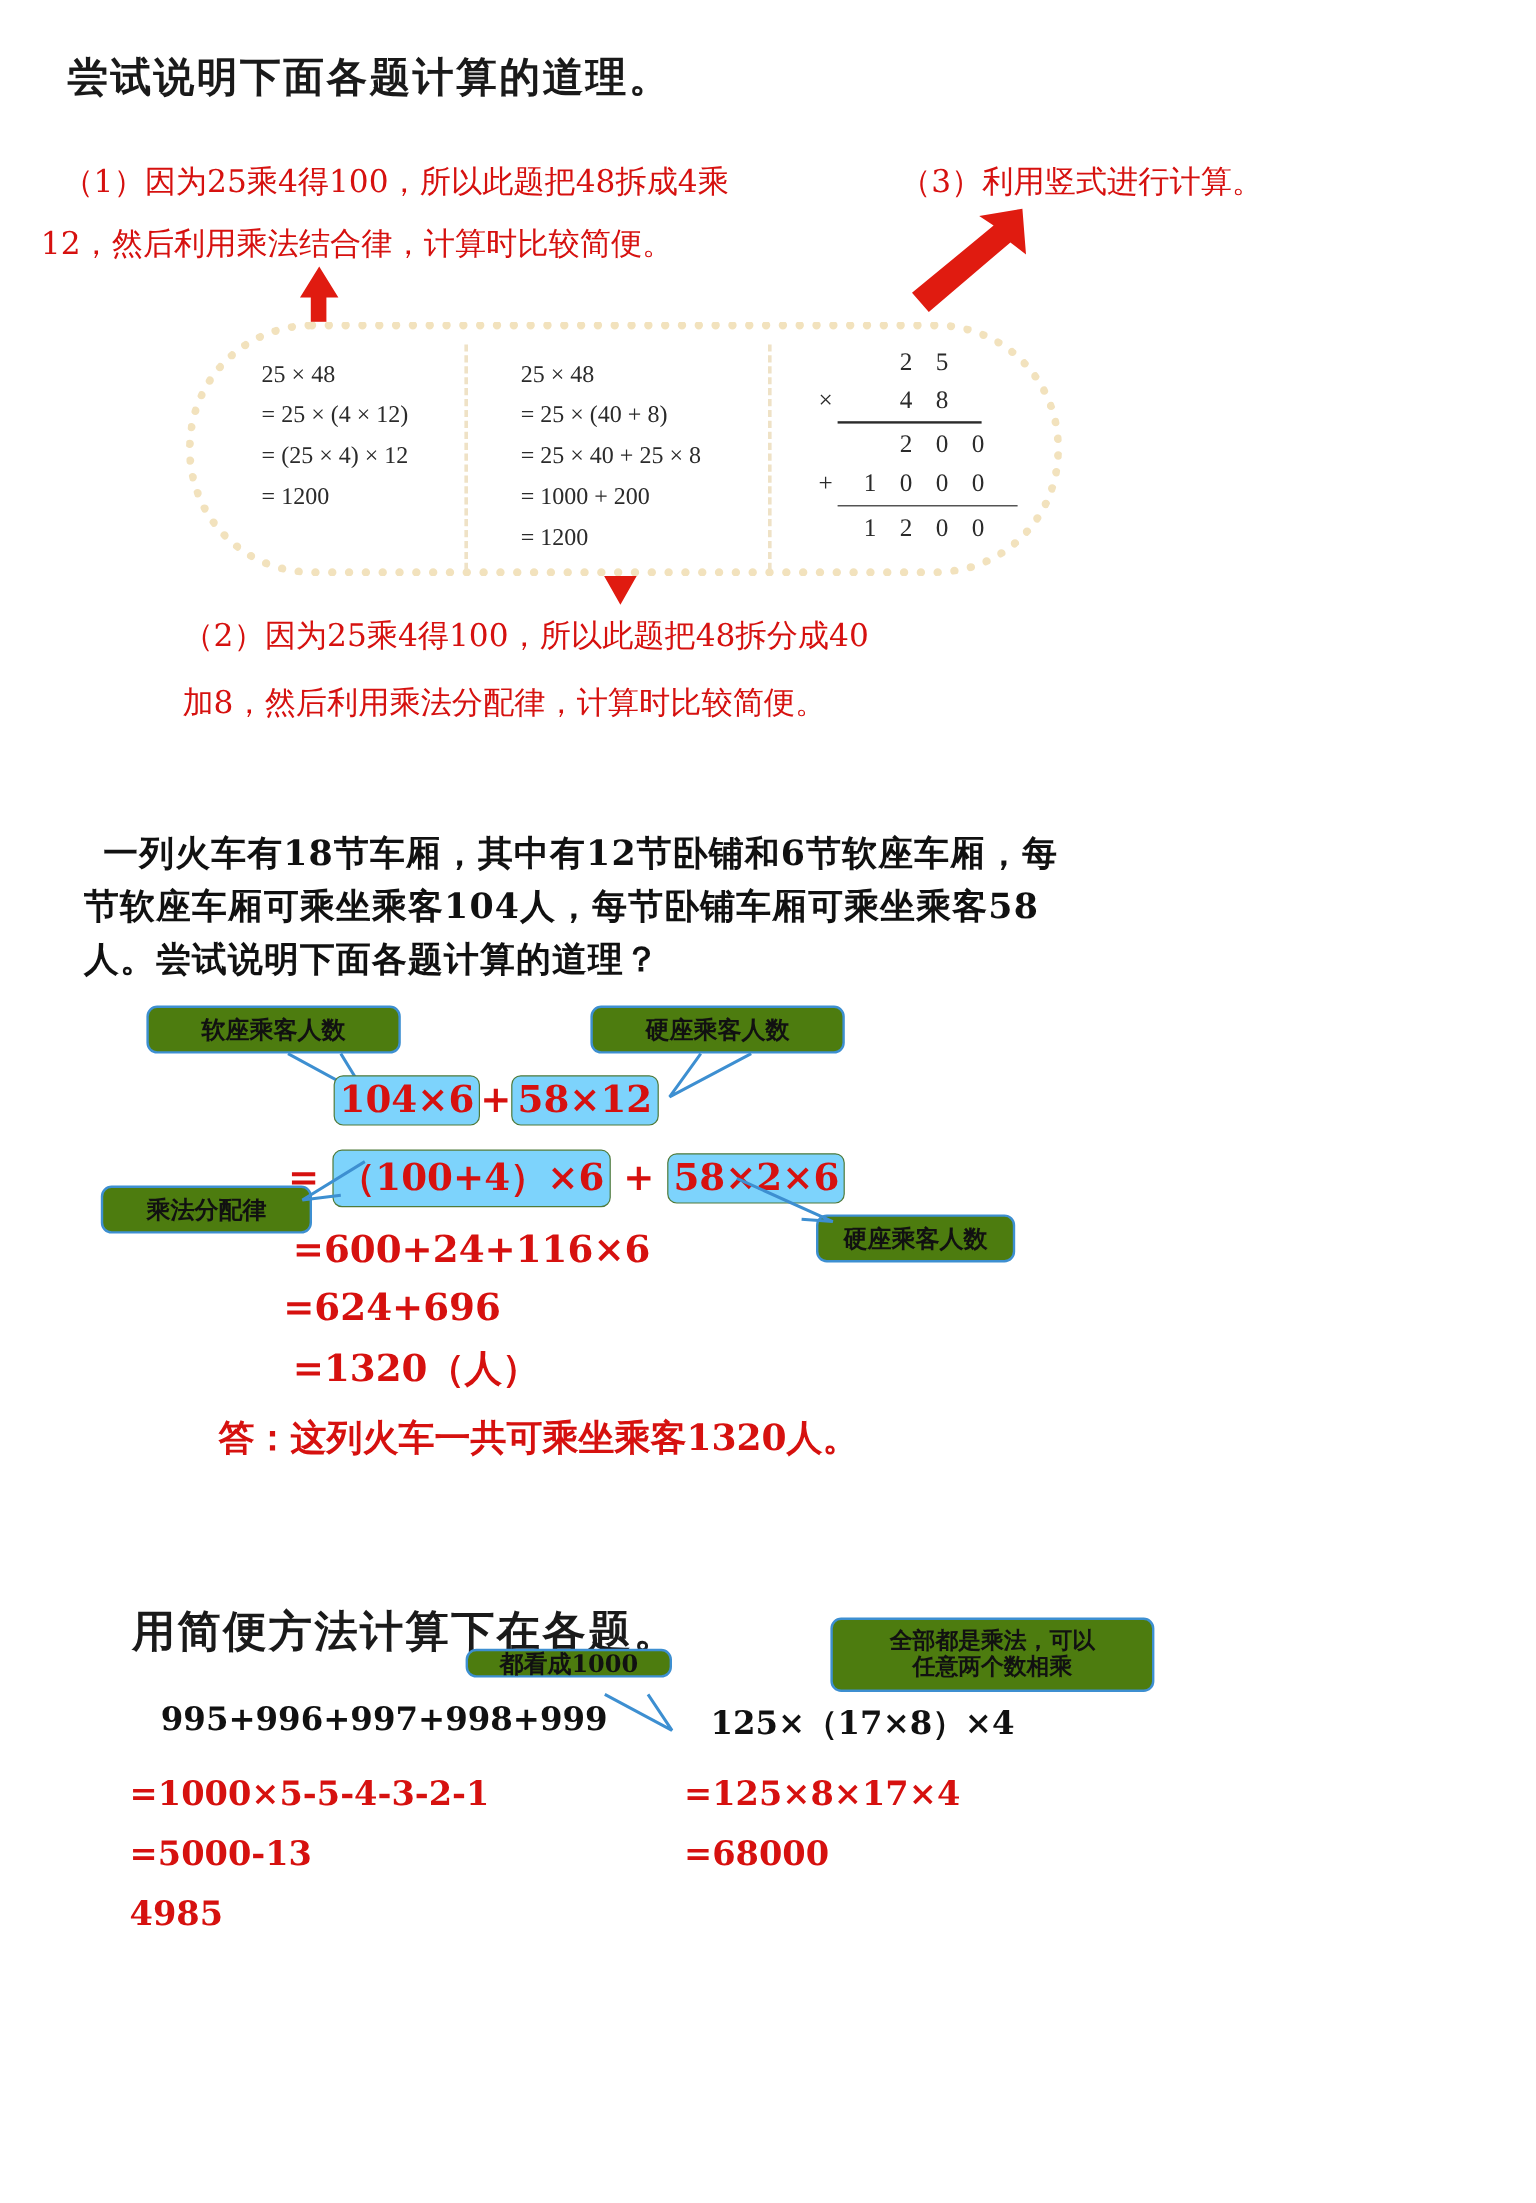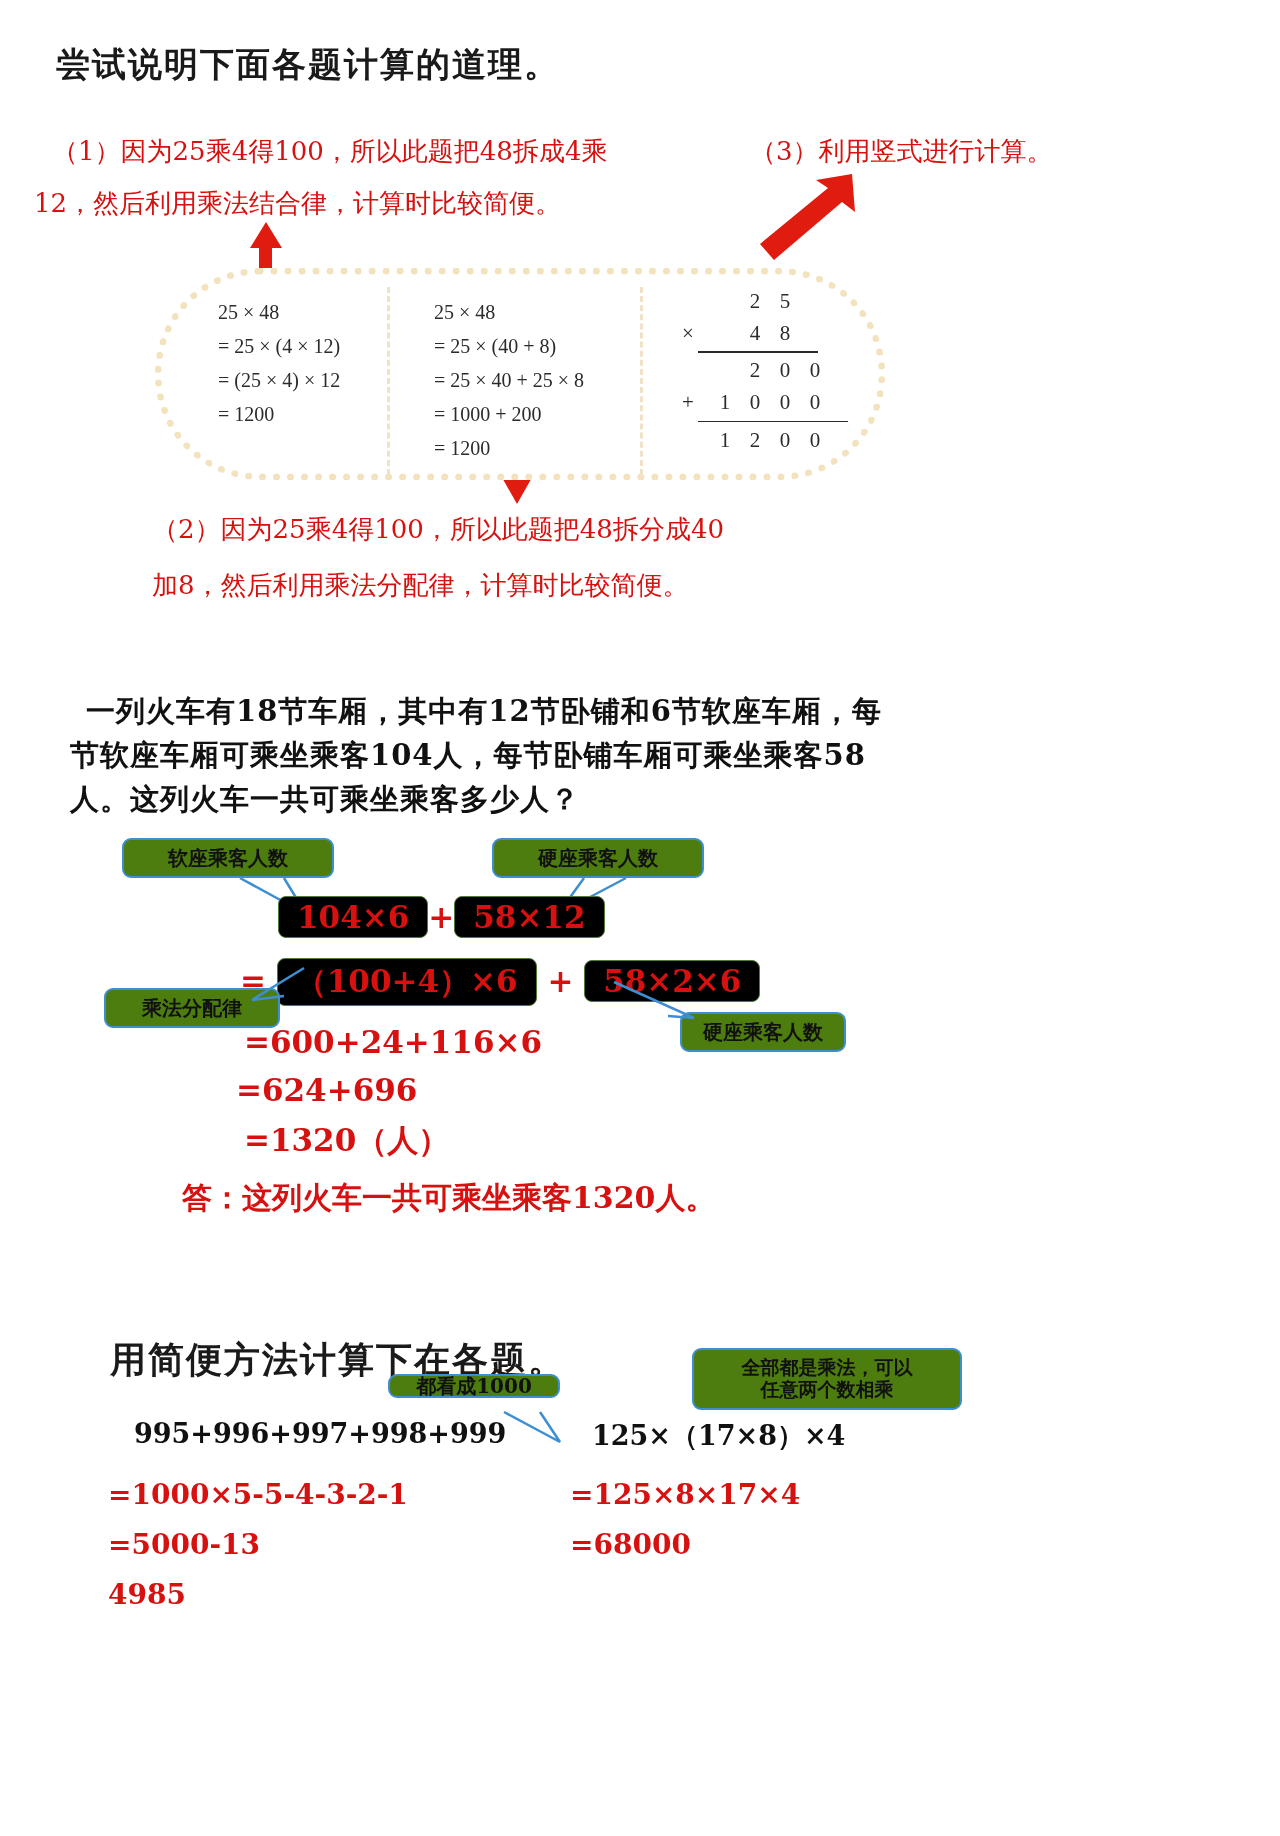--- a/index.html
+++ b/index.html
@@ -73,22 +73,22 @@
     white-space:nowrap;
   }
   .callout.small { font-size:20px; }
   .callout.wrap { white-space:normal; line-height:1.15; }
 
   
   .gbox {
     display:inline-block;
     border:1.6px solid #4f7a3a;
     border-radius:8px;
-    background:#000000;
-    padding:2px 18px;
+    background:#7dd3fc;
+    padding:2px 4px;
     color:#d6110f;
     font-weight:bold;
   }
   .eqline {
     position:absolute;
     color:#d6110f;
     font-family:"DejaVu Serif",serif;
     font-weight:bold;
     white-space:nowrap;
   }
@@ -171,21 +171,21 @@
       <div class="vm-cell">0</div>
     </div>
   </div>
 </div>
 
 <div class="abs red-text" style="left:152px; top:512px; font-size:26px;">（2）因为25乘4得100，所以此题把48拆分成40</div>
 <div class="abs red-text" style="left:152px; top:568px; font-size:26px;">加8，然后利用乘法分配律，计算时比较简便。</div>
 
 <div class="abs black-body" style="left:86px; top:692px; font-size:29px; letter-spacing:1px;">一列火车有18节车厢，其中有12节卧铺和6节软座车厢，每</div>
 <div class="abs black-body" style="left:70px; top:736px; font-size:29px; letter-spacing:1px;">节软座车厢可乘坐乘客104人，每节卧铺车厢可乘坐乘客58</div>
-<div class="abs black-body" style="left:70px; top:780px; font-size:29px; letter-spacing:1px;">人。这列火车一共可乘坐乘客多少人？</div>
+<div class="abs black-body" style="left:70px; top:780px; font-size:29px; letter-spacing:1px;">人。尝试说明下面各题计算的道理？</div>
 
 <div class="callout small" style="left:122px; top:838px; width:212px; height:40px;">软座乘客人数</div>
 <svg class="arrow" style="left:238px; top:876px;" width="80" height="42" viewBox="0 0 80 42">
   <path d="M2,2 L68,38 L46,2" fill="none" stroke="#3d8fd1" stroke-width="2.5"></path>
 </svg>
 
 <div class="callout small" style="left:492px; top:838px; width:212px; height:40px;">硬座乘客人数</div>
 <svg class="arrow" style="left:540px; top:876px;" width="90" height="42" viewBox="0 0 90 42">
   <path d="M86,2 L18,38 L44,2" fill="none" stroke="#3d8fd1" stroke-width="2.5"></path>
 </svg>
@@ -194,21 +194,21 @@
   <span class="gbox">104×6</span><span>+</span><span class="gbox">58×12</span>
 </div>
 
 <div class="eqline" style="left:240px; top:958px; font-size:31px;">
   <span>=</span>
   <span class="gbox">（100+4）×6</span>
   <span>+</span>
   <span class="gbox">58×2×6</span>
 </div>
 
-<div class="callout small" style="left:84px; top:988px; width:176px; height:40px;margin-left:20px;">乘法分配律</div>
+<div class="callout small" style="left:84px; top:988px; width:176px; height:40px;">乘法分配律</div>
 <svg class="arrow" style="left:248px; top:966px;" width="60" height="40" viewBox="0 0 60 40">
   <path d="M56,2 L4,34 L36,30" fill="none" stroke="#3d8fd1" stroke-width="2.5"></path>
 </svg>
 
 <div class="callout small" style="left:680px; top:1012px; width:166px; height:40px;">硬座乘客人数</div>
 <svg class="arrow" style="left:612px; top:980px;" width="90" height="44" viewBox="0 0 90 44">
   <path d="M2,2 L82,38 L56,36" fill="none" stroke="#3d8fd1" stroke-width="2.5"></path>
 </svg>
 
 <div class="eqline" style="left:244px; top:1024px; font-size:31px;">=600+24+116×6</div>

